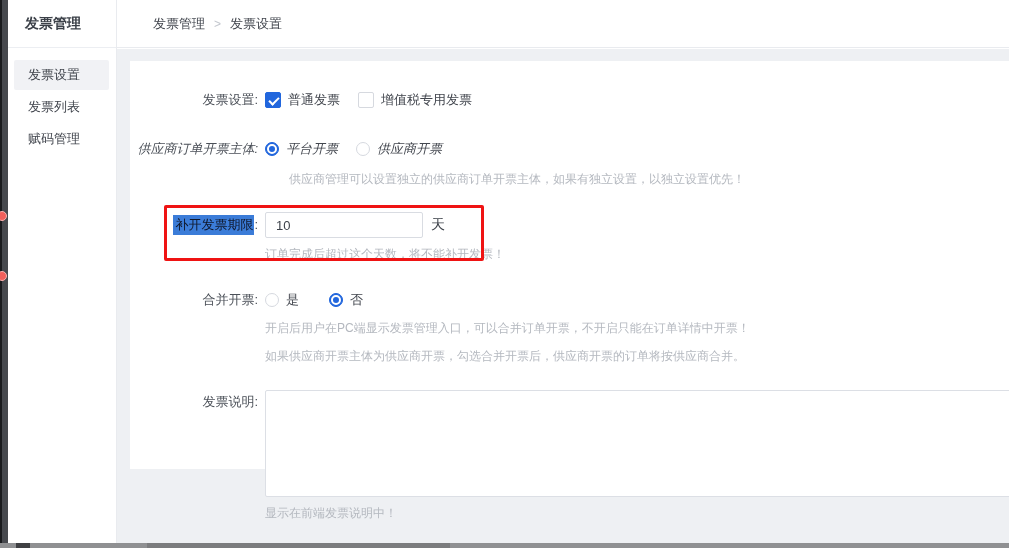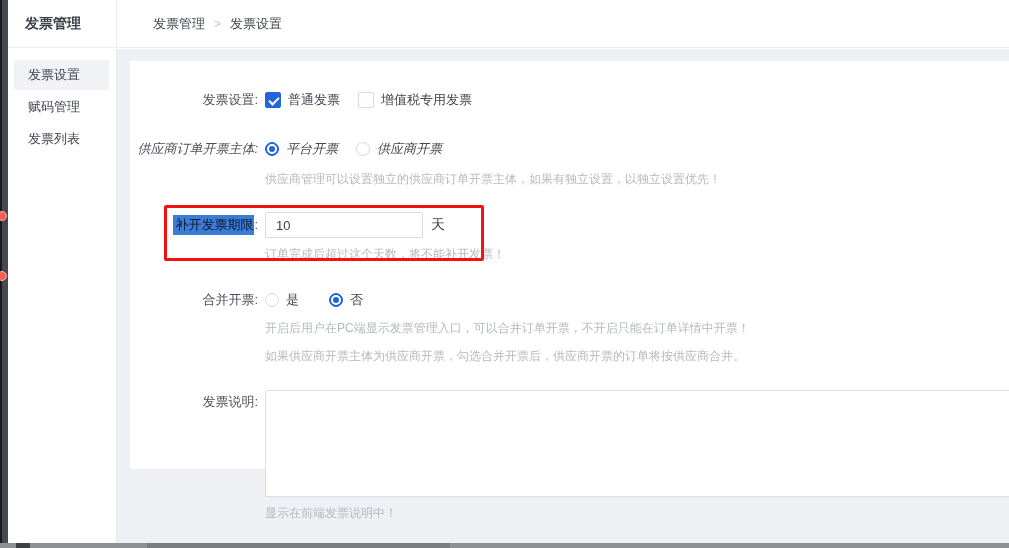--- a/index.html
+++ b/index.html
@@ -59,21 +59,21 @@
     background: #fff;
   }
 
   .frow { position: absolute; left: 0; right: 0; display: flex; align-items: center; height: 18px; }
   .flabel { width: 128px; text-align: right; font-size: 13px; color: #4b5058; flex-shrink: 0; white-space: nowrap; }
   .fcontent { margin-left: 7px; display: flex; align-items: center; }
   .fhelp { position: absolute; left: 135px; font-size: 12px; color: #b4b8bf; line-height: 16px; white-space: nowrap; }
 
   .row-1 { top: 30px; }
   .row-2 { top: 79px; font-style: italic; }
-  .help-1 { top: 110px; }
+  .help-1 { top: 110px; margin-left: 24px; }
   .row-3 { top: 151px; height: 26px; }
   .help-2 { top: 185px; }
   .row-4 { top: 231px; height: 16px; }
   .help-3 { top: 259px; }
   .help-4 { top: 287px; }
   .row-5 { top: 329px; align-items: flex-start; }
   .help-5 { top: 444px; }
 
   
   .cb {
@@ -137,22 +137,22 @@
 
 <div class="rail">
   <span class="badge badge-1"></span>
   <span class="badge badge-2"></span>
 </div>
 
 <div class="sidebar">
   <div class="sidebar-header">发票管理</div>
   <div class="menu">
     <div class="menu-item active">发票设置</div>
+    <div class="menu-item">发票列表</div>
     <div class="menu-item">赋码管理</div>
-    <div class="menu-item">发票列表</div>
   </div>
 </div>
 
 <div class="topbar">
   <span class="crumb">发票管理</span>
   <span class="crumb-sep">&gt;</span>
   <span class="crumb">发票设置</span>
 </div>
 
 <div class="main">

